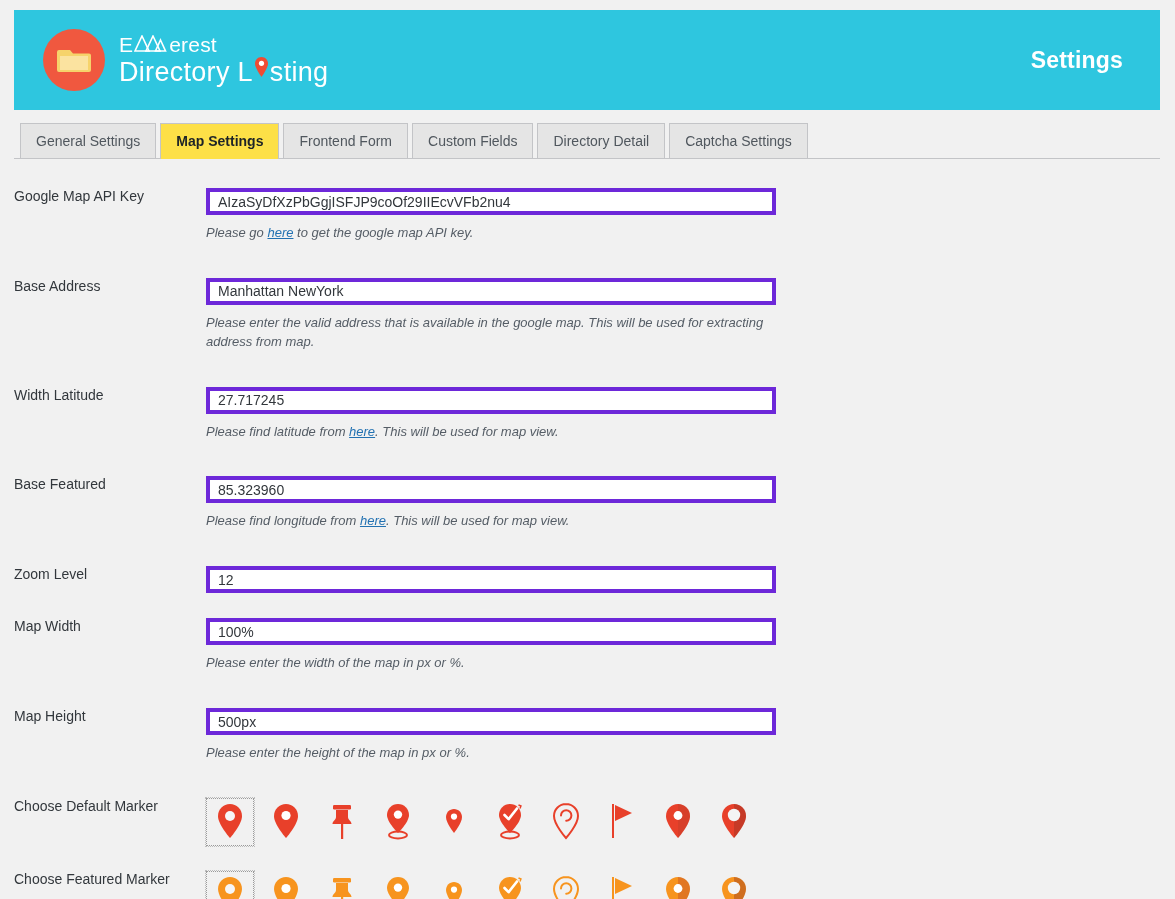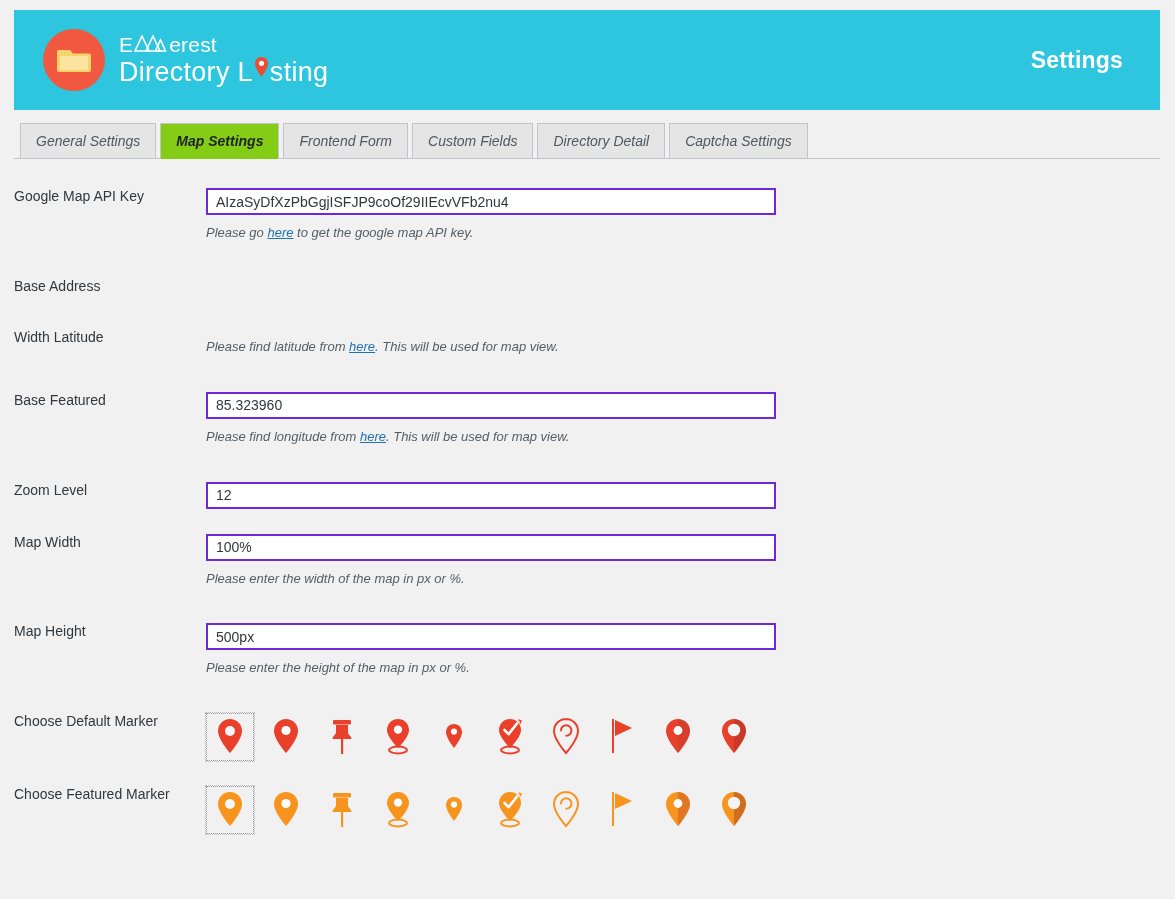--- a/index.html
+++ b/index.html
@@ -94,38 +94,37 @@
     position: absolute;
     left: 14px;
     top: 123px;
     width: 1146px;
     height: 36px;
     border-bottom: 1px solid #c3c4c7;
     box-sizing: border-box;
     display: flex;
     align-items: flex-end;
     padding-left: 6px;
-    font-style: italic;
   }
   .tab {
     height: 35px;
     line-height: 34px;
     padding: 0 15px;
     margin-right: 4px;
     font-size: 14px;
     color: #50575e;
     background: #e5e5e5;
     border: 1px solid #c3c4c7;
     border-bottom: none;
     box-sizing: border-box;
     white-space: nowrap;
     cursor: pointer;
   }
   .tab.active {
-    background: #84cc16;
+    background: #fde047;
     color: #1d2327;
     font-weight: bold;
     height: 36px;
     line-height: 35px;
     position: relative;
     z-index: 2;
     margin-bottom: -1px;
   }
 
   
@@ -151,21 +150,21 @@
   }
   .field-cell {
     flex: 1;
     padding-top: 13px;
   }
   .txt {
     display: block;
     width: 570px;
     height: 27px;
     box-sizing: border-box;
-    border: 2px solid #6d28d9;
+    border: 4px solid #6d28d9;
     background: #ffffff;
     padding: 0 8px;
     font-family: "Liberation Sans", sans-serif;
     font-size: 14px;
     color: #32373c;
     outline: none;
     border-radius: 0;
   }
   .help {
     width: 570px;
@@ -260,27 +259,32 @@
         <div class="help">
           <span>Please go </span><a href="#">here</a><span> to get the google map API key.</span>
         </div>
       </div>
     </div>
 
     <div class="spacer-sm"></div>
 
     <div class="row">
       <div class="label-cell">Base Address</div>
+      <div class="field-cell">
+        <input class="txt" type="text" value="Manhattan NewYork" style="">
+        <div class="help">Please enter the valid address that is available in the google map. This will be used for extracting address from map.</div>
+      </div>
     </div>
 
     <div class="spacer-sm"></div>
 
     <div class="row">
       <div class="label-cell">Width Latitude</div>
       <div class="field-cell">
+        <input class="txt" type="text" value="27.717245" style="">
         <div class="help">
           <span>Please find latitude from </span><a href="#">here</a><span>. This will be used for map view.</span>
         </div>
       </div>
     </div>
 
     <div class="spacer-sm"></div>
 
     <div class="row">
       <div class="label-cell">Base Featured</div>

